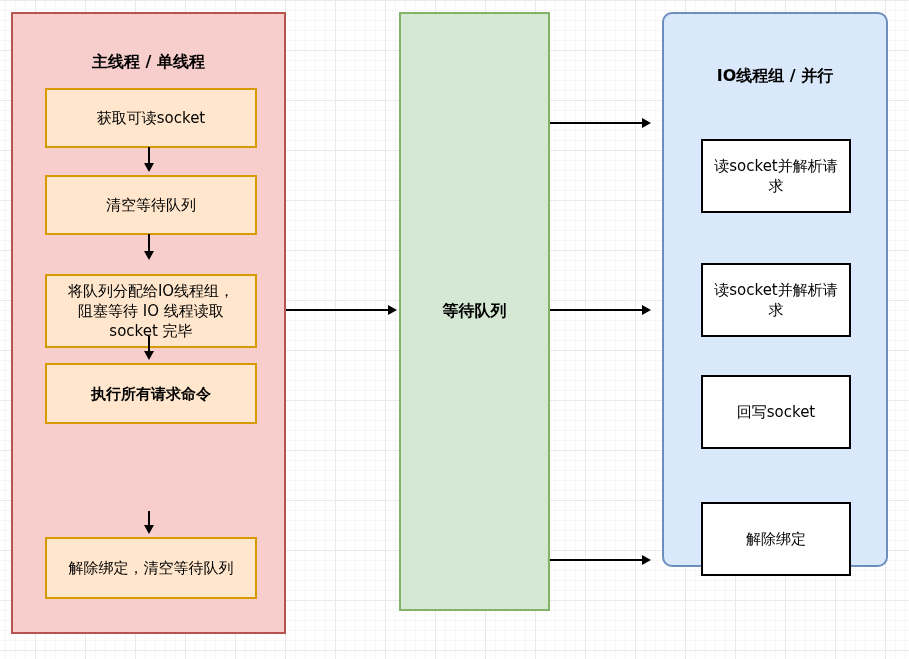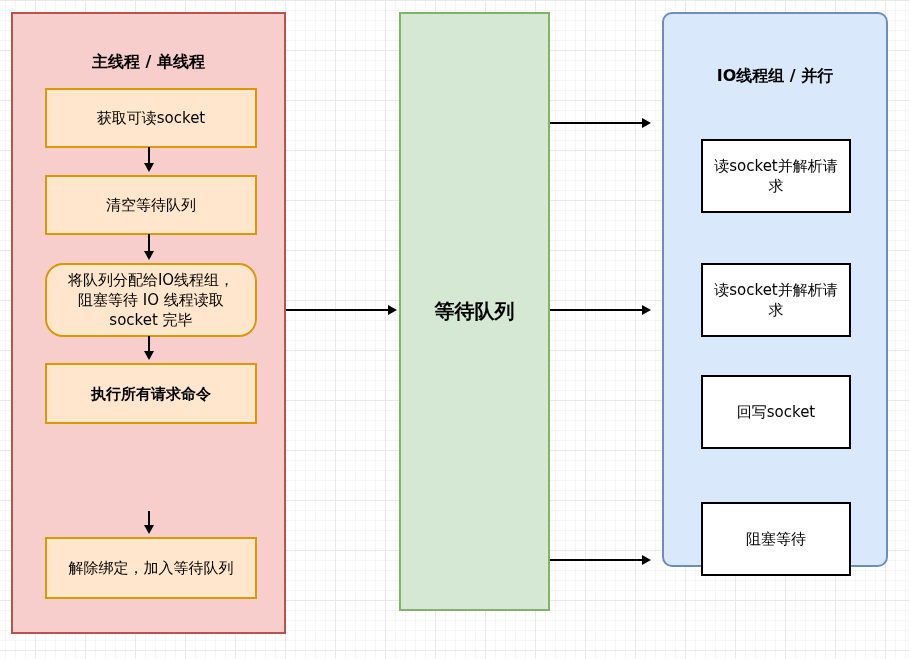--- a/index.html
+++ b/index.html
@@ -19,29 +19,29 @@
   .panel { position:absolute; box-sizing:border-box; border:2px solid; }
   .panel-pink  { left:11px;  top:12px; width:275px; height:622px; background:#f8cecc; border-color:#b85450;padding-left:44px; }
   .panel-green { left:399px; top:12px; width:151px; height:599px; background:#d5e8d4; border-color:#82b366;
                  display:flex; align-items:center; justify-content:center; }
   .panel-blue  { left:662px; top:12px; width:226px; height:555px; background:#dae8fc; border-color:#6c8ebf;border-radius:10px; }
 
   .panel-title { position:absolute; left:0; width:100%; text-align:center;
                  font-weight:bold; font-size:16px; line-height:20px; }
   .panel-pink .panel-title { top:38px; }
   .panel-blue .panel-title { top:52px; }
-  .green-title { font-weight:bold; font-size:20px; text-align:center; }
+  .green-title { font-weight:bold; font-size:16px; text-align:center; }
 
   .fbox { position:absolute; box-sizing:border-box; display:flex; align-items:center; justify-content:center;
           text-align:center; font-size:15px; line-height:20px; white-space:pre-line; padding:2px 8px; }
 
   .obox { left:32px; width:212px; background:#ffe6cc; border:2px solid #d79b00; }
   .ob1 { top:74px;  height:60px; }
   .ob2 { top:161px; height:60px; }
-  .ob3 { top:249px; height:74px;border-radius:18px; }
+  .ob3 { top:260px; height:74px; }
   .ob4 { top:349px; height:61px;font-weight:bold; }
   .ob5 { top:436px; height:62px; }
   .ob6 { top:523px; height:62px; }
 
   .wbox { left:37px; width:150px; height:74px; background:#ffffff; border:2px solid #000000; }
   .wb1 { top:125px; }
   .wb2 { top:249px; }
   .wb3 { top:361px; }
   .wb4 { top:488px; }
 
@@ -61,33 +61,33 @@
 <div class="canvas">
 
   <div class="panel panel-pink">
     <div class="panel-title">主线程 / 单线程</div>
     <div class="fbox obox ob1">获取可读socket</div>
     <div class="fbox obox ob2">清空等待队列</div>
     <div class="fbox obox ob3">将队列分配给IO线程组，
 阻塞等待 IO 线程读取
 socket 完毕</div>
     <div class="fbox obox ob4">执行所有请求命令</div>
-    <div class="fbox obox ob6">解除绑定，加入等待队列</div>
+    <div class="fbox obox ob6">解除绑定，清空等待队列</div>
   </div>
 
   <div class="panel panel-green">
     <div class="green-title">等待队列</div>
   </div>
 
   <div class="panel panel-blue">
     <div class="panel-title">IO线程组 / 并行</div>
     <div class="fbox wbox wb1">读socket并解析请求</div>
     <div class="fbox wbox wb2">读socket并解析请求</div>
     <div class="fbox wbox wb3">回写socket</div>
-    <div class="fbox wbox wb4">阻塞等待</div>
+    <div class="fbox wbox wb4">解除绑定</div>
   </div>
 
   <div class="varrow" style="left:148px; top:147px; height:16px;"></div>
   <div class="varrow" style="left:148px; top:234px; height:17px;"></div>
   <div class="varrow" style="left:148px; top:336px; height:15px;"></div>
   <div class="varrow" style="left:148px; top:511px; height:14px;"></div>
 
   <div class="harrow" style="left:286px; top:309px; width:102px;"></div>
   <div class="harrow" style="left:550px; top:122px; width:92px;"></div>
   <div class="harrow" style="left:550px; top:309px; width:92px;"></div>

